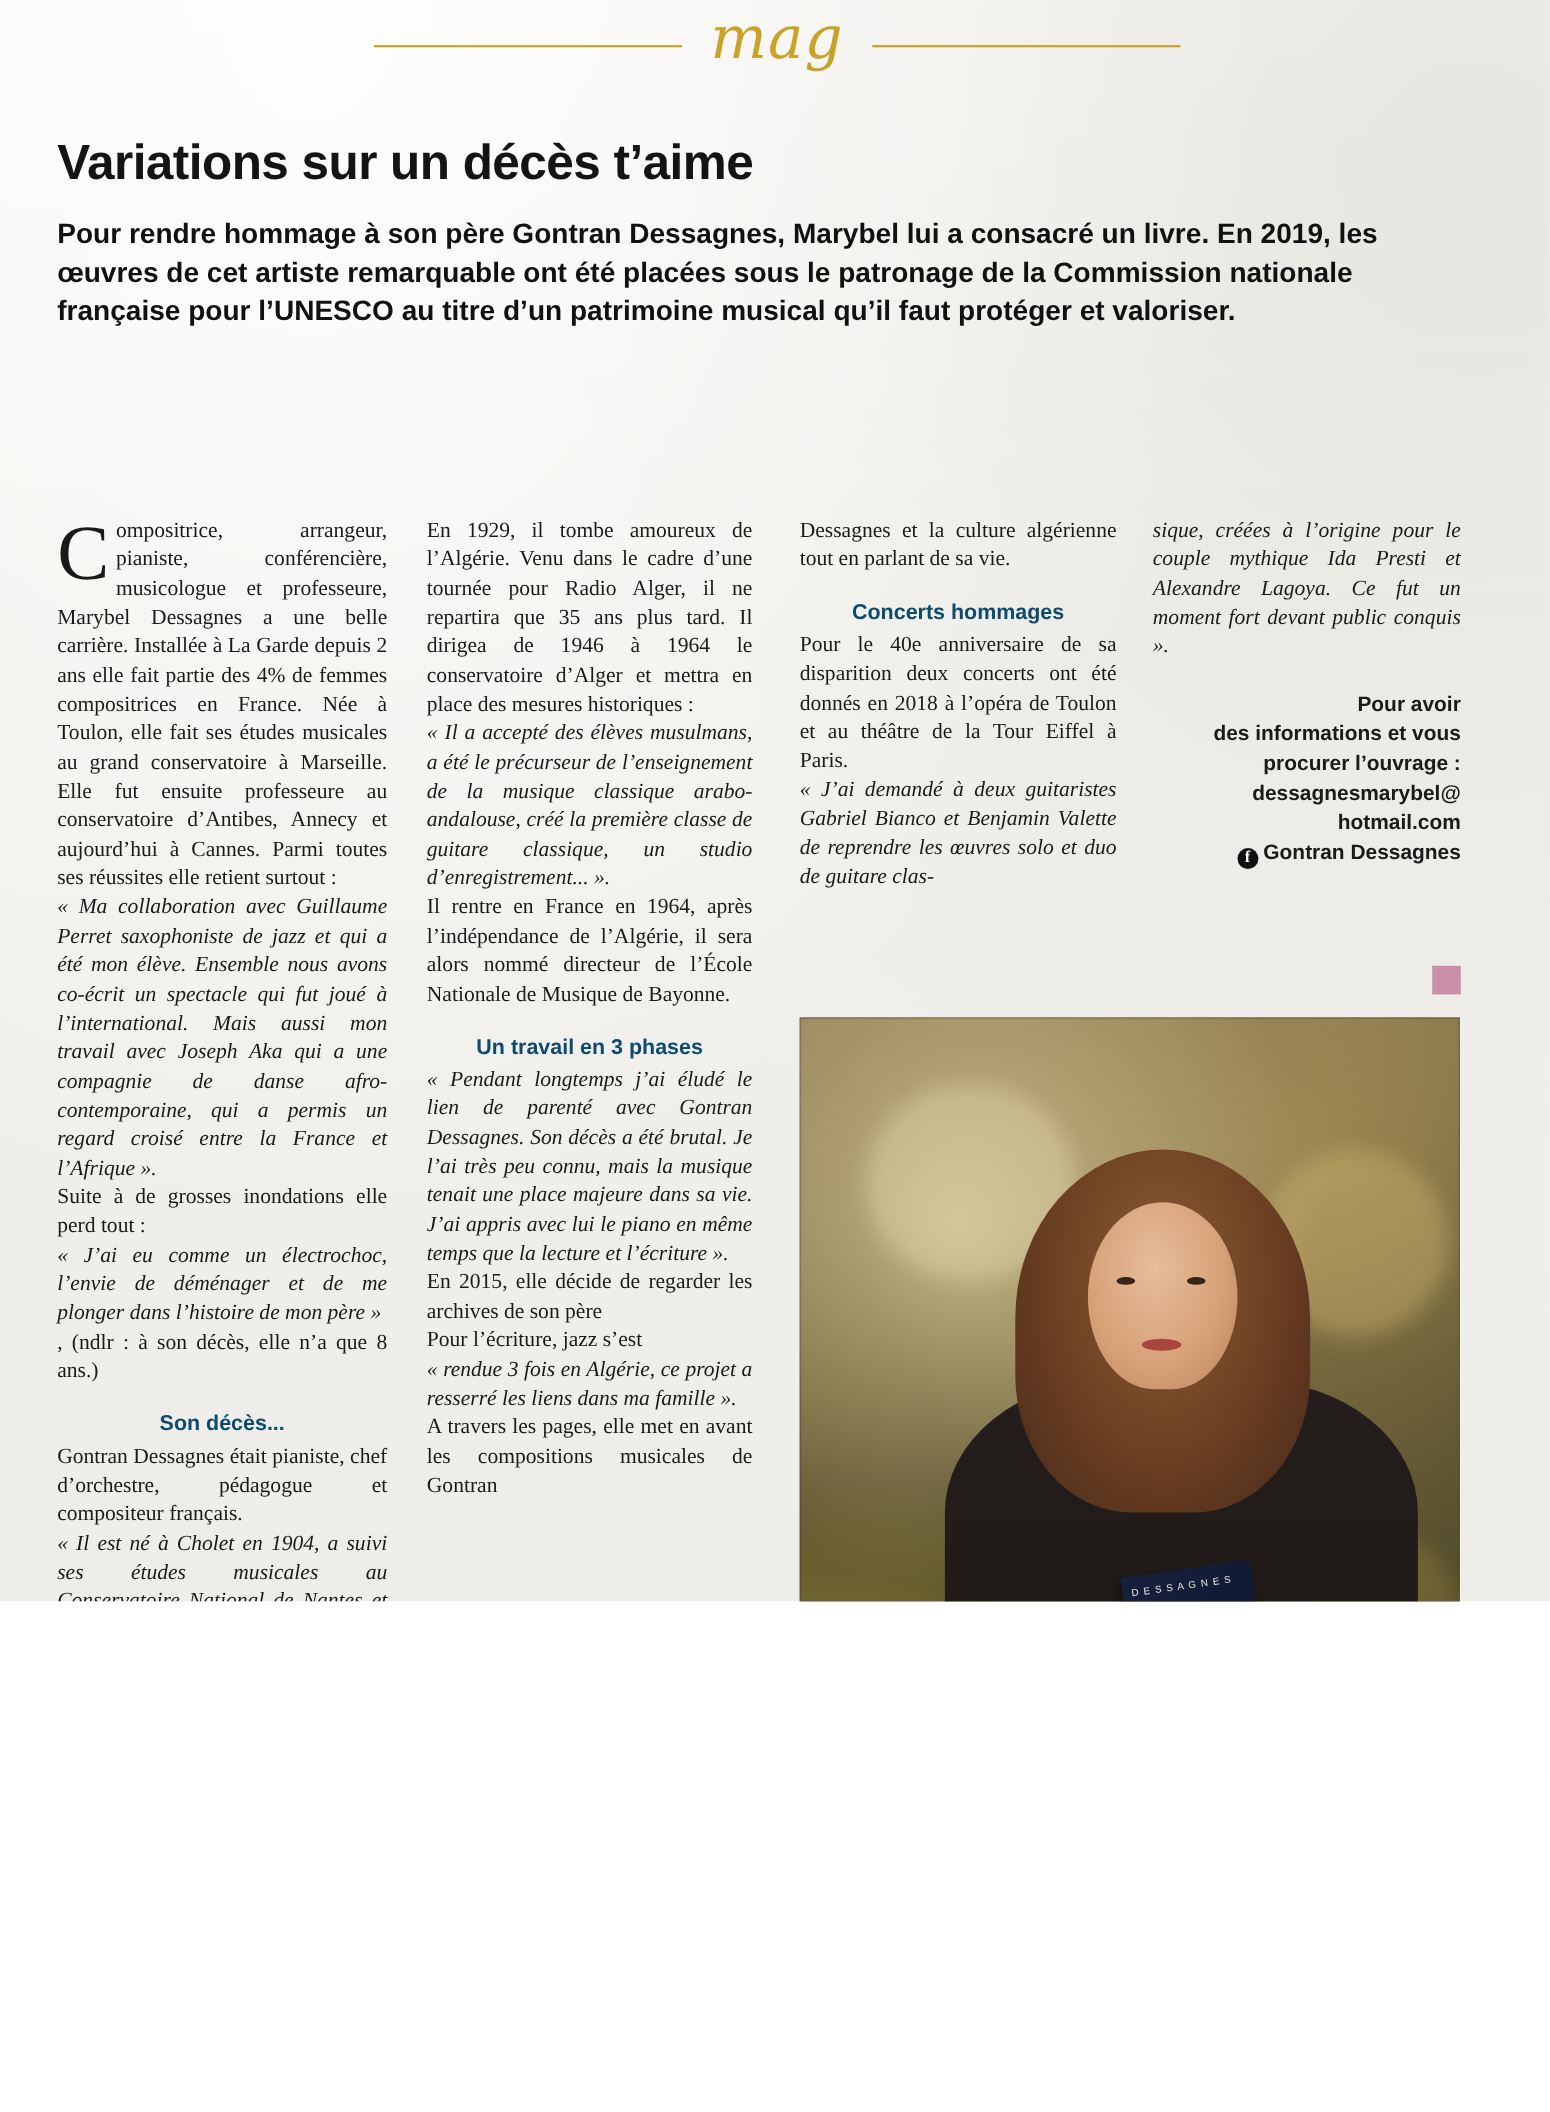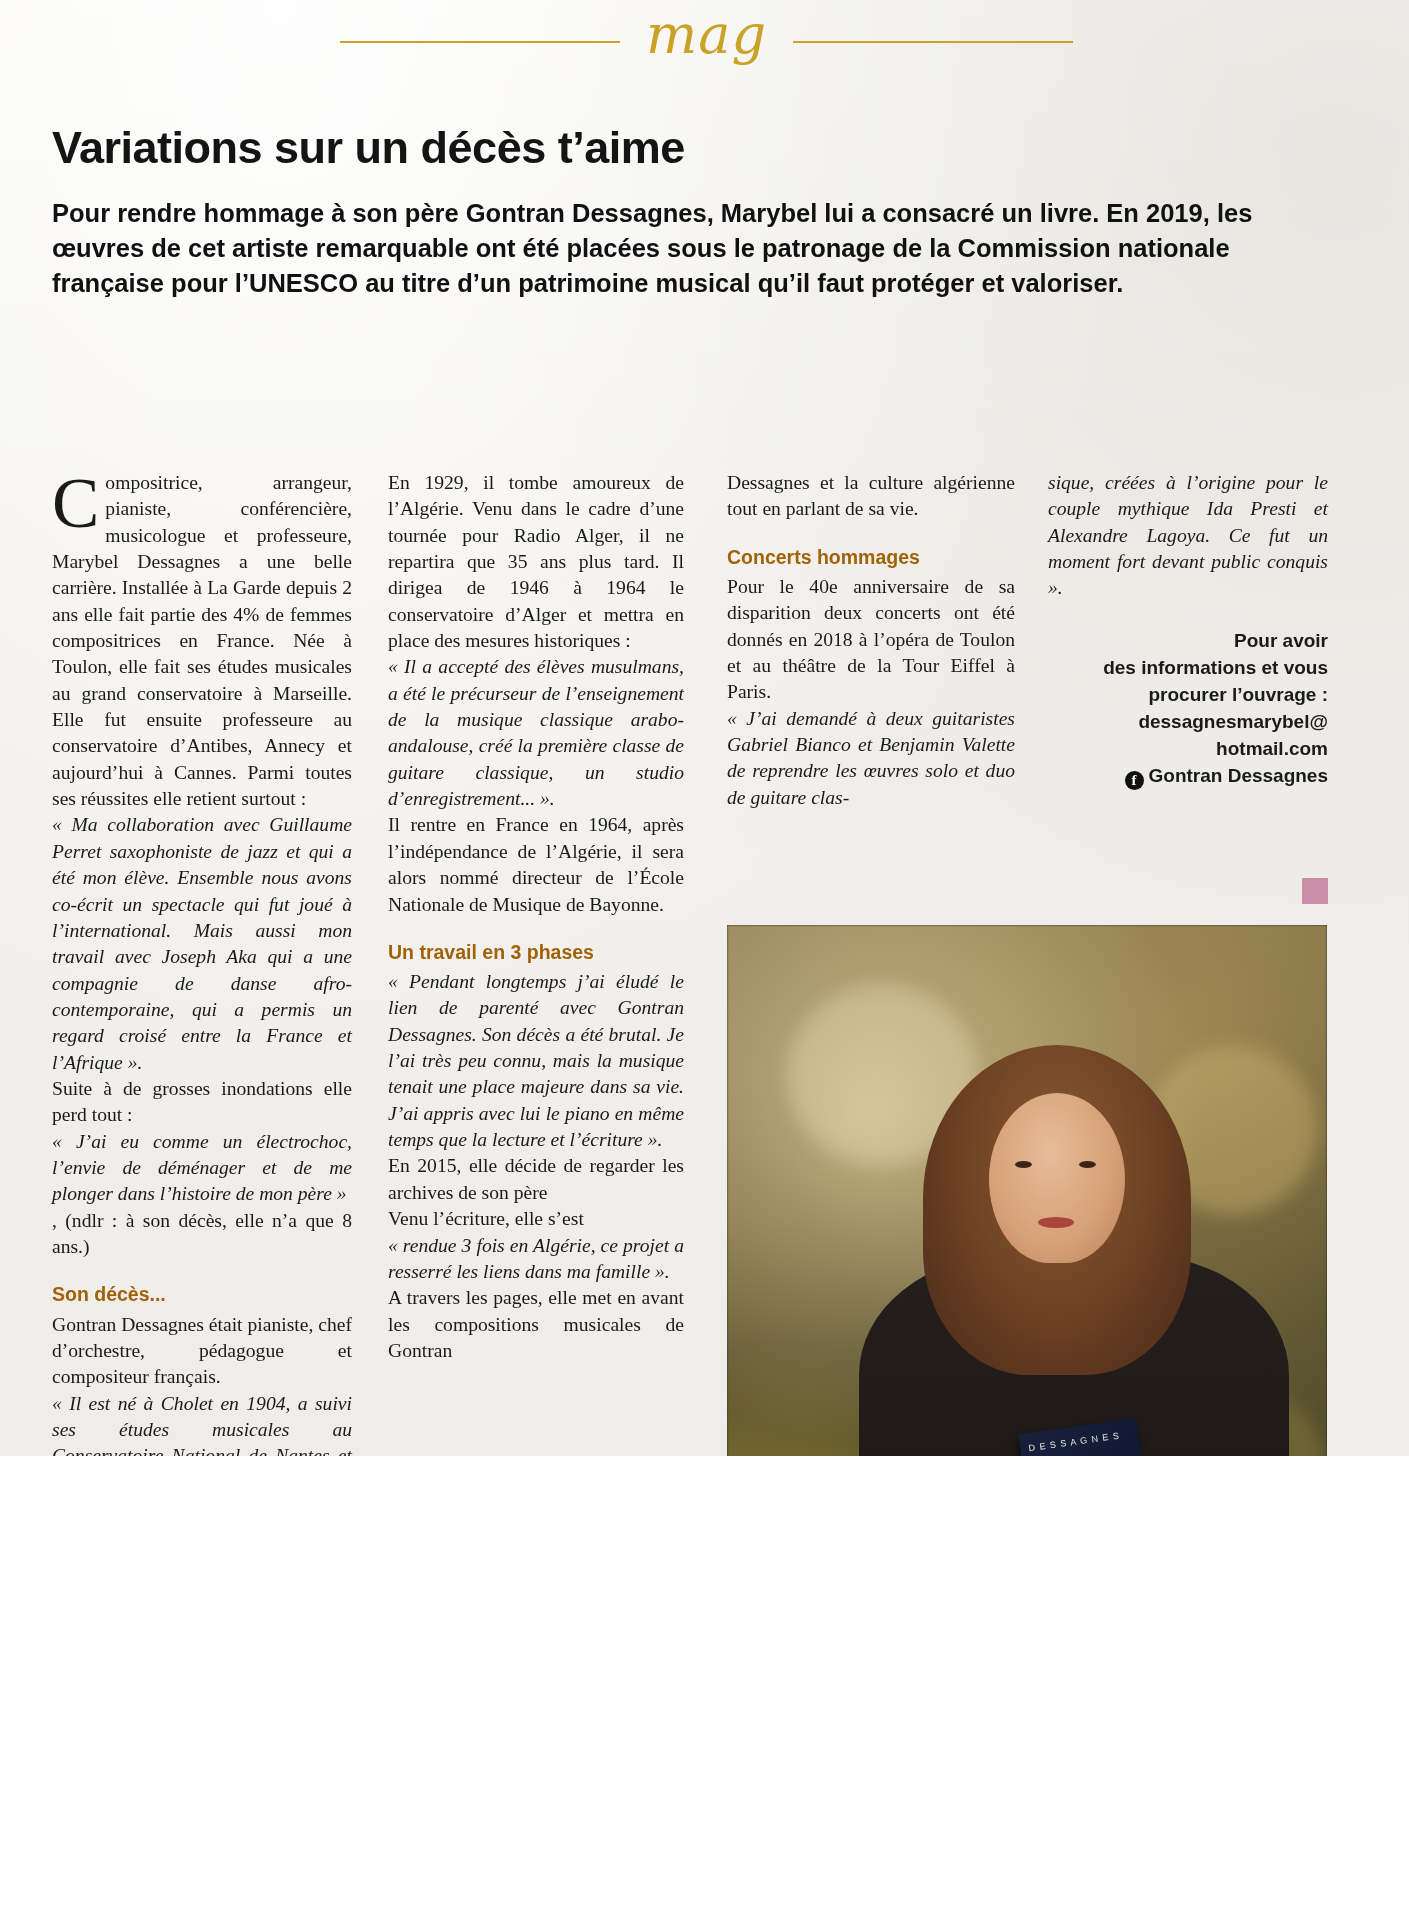--- a/index.html
+++ b/index.html
@@ -98,22 +98,22 @@
   .col3 { left: 727px; width: 288px; }
   .col4 { left: 1048px; width: 280px; }
 
   .italic { font-style: italic; }
   .subhead {
     font-family: "Liberation Sans", sans-serif;
     font-weight: bold;
     font-size: 19.5px;
     font-style: normal;
     margin: 21px 0 4px 0;
-    color: #a16207;
-    text-align: left;
+    color: #0c4a6e;
+    text-align: center;
   }
   .dropcap-para::first-letter {
     float: left;
     font-family: "Liberation Serif", serif;
     font-size: 71px;
     line-height: 0.78;
     padding: 6px 6px 0 0;
     font-weight: normal;
   }
 
@@ -300,21 +300,21 @@
       <p class="italic">« Il est né à Cholet en 1904, a suivi ses études musicales au Conservatoire National de Nantes et donnera son premier concert dans la mythique salle Pleyel en 1923 ».</p>
     </div>
 
     <div class="col col2">
       <p> En 1929, il tombe amoureux de l’Algérie. Venu dans le cadre d’une tournée pour Radio Alger, il ne repartira que 35 ans plus tard. Il dirigea de 1946 à 1964 le conservatoire d’Alger et mettra en place des mesures historiques : </p>
       <p class="italic">« Il a accepté des élèves musulmans, a été le précurseur de l’enseignement de la musique classique arabo-andalouse, créé la première classe de guitare classique, un studio d’enregistrement... ».</p>
       <p> Il rentre en France en 1964, après l’indépendance de l’Algérie, il sera alors nommé directeur de l’École Nationale de Musique de Bayonne.</p>
       <div class="subhead">Un travail en 3 phases</div>
       <p class="italic">« Pendant longtemps j’ai éludé le lien de parenté avec Gontran Dessagnes. Son décès a été brutal. Je l’ai très peu connu, mais la musique tenait une place majeure dans sa vie. J’ai appris avec lui le piano en même temps que la lecture et l’écriture ».</p>
       <p> En 2015, elle décide de regarder les archives de son père </p>
-      <p> Venu l’écriture, elle s’est </p>
+      <p> Pour l’écriture, jazz s’est </p>
       <p class="italic">« rendue 3 fois en Algérie, ce projet a resserré les liens dans ma famille ».</p>
       <p> A travers les pages, elle met en avant les compositions musicales de Gontran</p>
     </div>
 
     <div class="col col3">
       <p>Dessagnes et la culture algérienne tout en parlant de sa vie.</p>
       <div class="subhead">Concerts hommages</div>
       <p>Pour le 40e anniversaire de sa disparition deux concerts ont été donnés en 2018 à l’opéra de Toulon et au théâtre de la Tour Eiffel à Paris. </p>
       <p class="italic">« J’ai demandé à deux guitaristes Gabriel Bianco et Benjamin Valette de reprendre les œuvres solo et duo de guitare clas-</p>
     </div>

